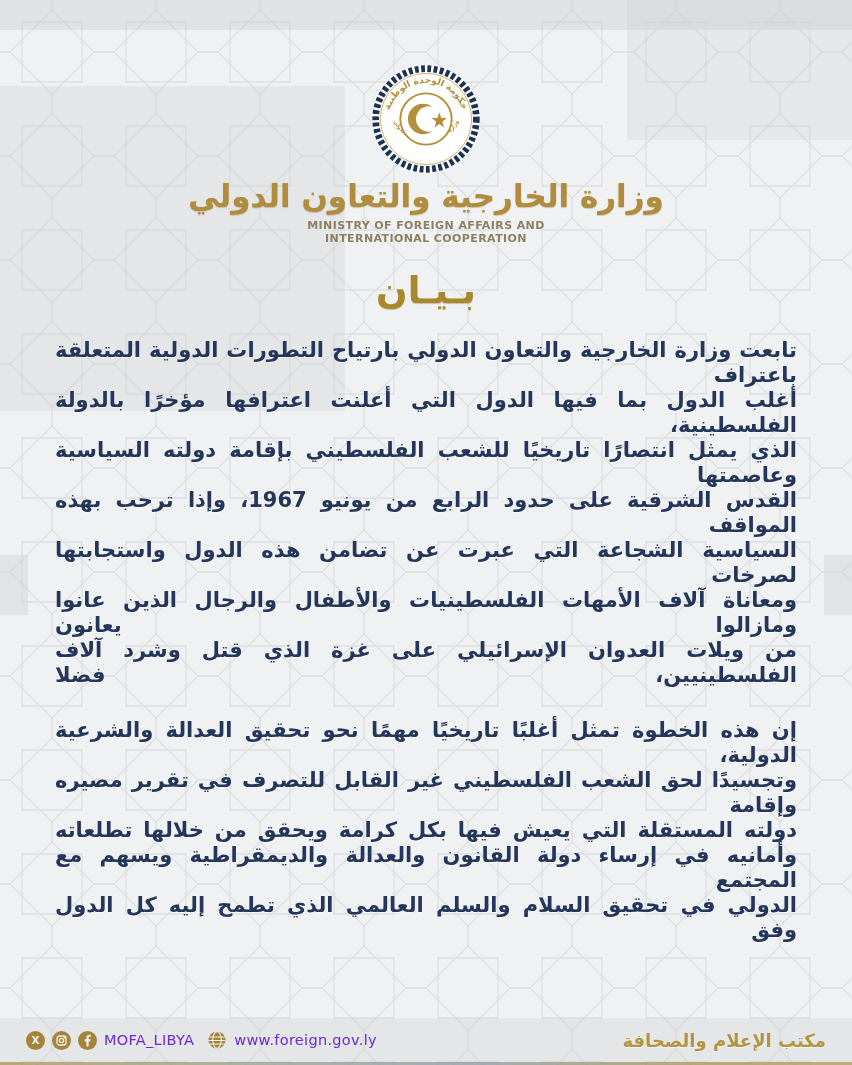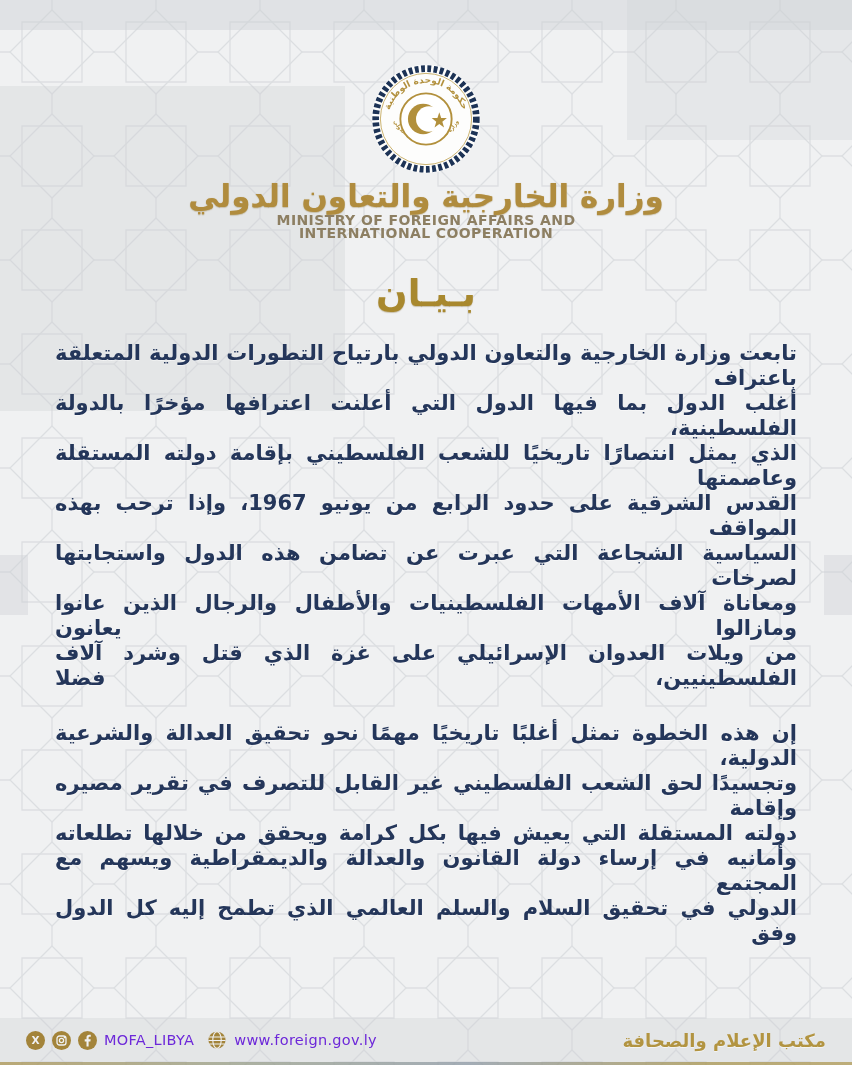--- a/index.html
+++ b/index.html
@@ -15,25 +15,25 @@
 
   .seal { width:114px; height:114px; display:block; margin:0 auto; }
 
   .calligraphy {
     margin-top:2px; direction:rtl;
     font-size:31px; font-weight:700; color:#b08c3e;
     text-shadow:0 1px 1px rgba(120,90,20,.25), 0 0 1px rgba(176,140,62,.4);
     letter-spacing:1px;
   }
   .ministry-en {
-    font-size:14px; font-weight:700; color:#8d7f62;
+    margin-top:5px; font-size:11px; font-weight:700; color:#8d7f62;
     letter-spacing:.4px; line-height:13px;
   }
   .statement-title {
-    margin-top:32px; direction:rtl;
+    margin-top:24px; direction:rtl;
     font-size:37px; font-weight:700; color:#a8882e;
     text-shadow:0 1px 1px rgba(110,80,10,.3);
   }
 
   .statement {
     width:742px; margin:26px auto 0; direction:rtl;
     color:#24365a; font-weight:700; font-size:21px;
   }
   .para { margin-top:30px; }
   .para:first-child { margin-top:0; }
@@ -118,21 +118,21 @@
       <div>MINISTRY OF FOREIGN AFFAIRS AND</div>
       <div>INTERNATIONAL COOPERATION</div>
     </div>
 
     <div class="statement-title">بـيـان</div>
 
     <div class="statement">
       <div class="para">
         <div class="line">تابعت وزارة الخارجية والتعاون الدولي بارتياح التطورات الدولية المتعلقة باعتراف</div>
         <div class="line">أغلب الدول بما فيها الدول التي أعلنت اعترافها مؤخرًا بالدولة الفلسطينية،</div>
-        <div class="line">الذي يمثل انتصارًا تاريخيًا للشعب الفلسطيني بإقامة دولته المستقلة وعاصمتها</div>
+        <div class="line">الذي يمثل انتصارًا تاريخيًا للشعب الفلسطيني بإقامة دولته السياسية وعاصمتها</div>
         <div class="line">القدس الشرقية على حدود الرابع من يونيو 1967، وإذا ترحب بهذه المواقف</div>
         <div class="line">السياسية الشجاعة التي عبرت عن تضامن هذه الدول واستجابتها لصرخات</div>
         <div class="line">ومعاناة آلاف الأمهات الفلسطينيات والأطفال والرجال الذين عانوا ومازالوا يعانون</div>
         <div class="line">من ويلات العدوان الإسرائيلي على غزة الذي قتل وشرد آلاف الفلسطينيين، فضلا</div>
       </div>
       <div class="para">
         <div class="line">إن هذه الخطوة تمثل أغلبًا تاريخيًا مهمًا نحو تحقيق العدالة والشرعية الدولية،</div>
         <div class="line">وتجسيدًا لحق الشعب الفلسطيني غير القابل للتصرف في تقرير مصيره وإقامة</div>
         <div class="line">دولته المستقلة التي يعيش فيها بكل كرامة ويحقق من خلالها تطلعاته</div>
         <div class="line">وأمانيه في إرساء دولة القانون والعدالة والديمقراطية ويسهم مع المجتمع</div>

